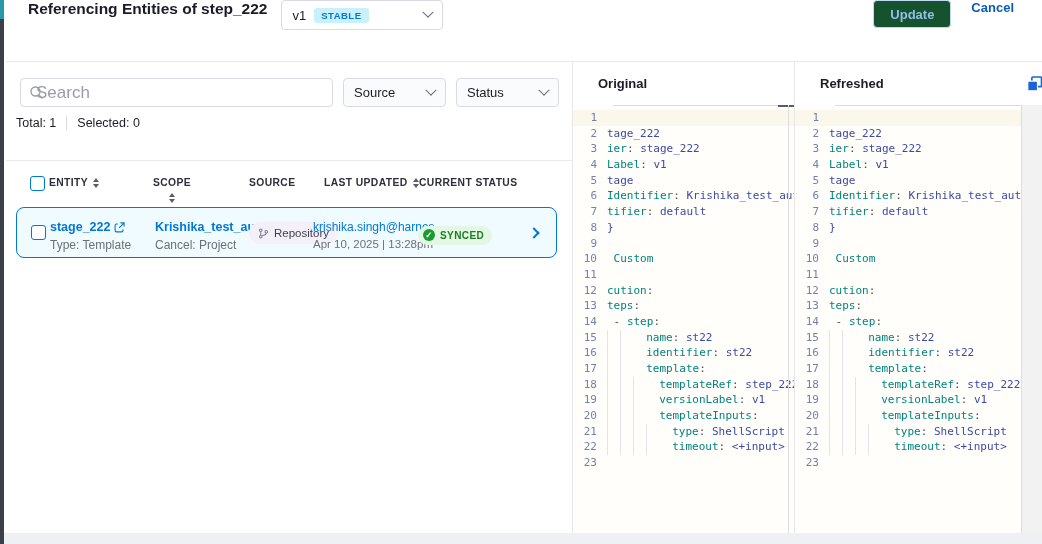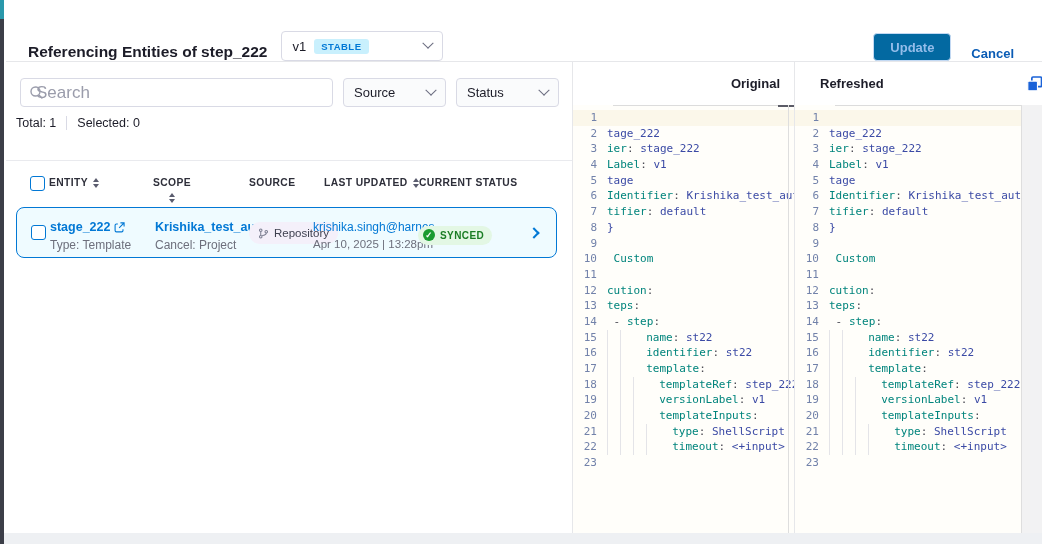--- a/index.html
+++ b/index.html
@@ -8,28 +8,28 @@
 
   
   .edge-left { position:absolute; left:0; top:0; width:4px; height:544px; background:#3c3e48; }
   .edge-teal { position:absolute; left:0; top:0; width:4px; height:19px; background:#2a98ab; }
   .bottom-strip { position:absolute; left:4px; right:0; bottom:0; height:11px; background:#eef0f3; }
 
   
   .modal { position:absolute; left:6px; top:0; width:1036px; height:533px; background:#fff; border-radius:8px 0 0 0; }
 
   
-  .modal-header { height:62px; border-bottom:1px solid #e6e7ea; display:flex; align-items:flex-end; padding:0 28px 0 22px; }
+  .modal-header { height:62px; border-bottom:1px solid #e6e7ea; display:flex; align-items:flex-start; padding:0 28px 0 22px; }
   .modal-title { font-size:15.5px; font-weight:700; color:#1c1c28; }
   .version-select { margin-left:14px; width:162px; height:30px; border:1px solid #d9dae5; border-radius:4px; display:flex; align-items:center; padding:0 10px; cursor:pointer; background:#fff; }
   .version-label { font-size:13px; color:#1c1c28; }
   .stable-badge { margin-left:8px; background:#c9f0fd; color:#0278d5; font-size:9.5px; font-weight:700; letter-spacing:.5px; padding:2px 7px; border-radius:3px; }
   .chev-down { width:8px; height:8px; border-right:1.5px solid #6b6d80; border-bottom:1.5px solid #6b6d80; transform:rotate(45deg) translate(-2px,-2px); margin-left:auto; }
   .spacer { flex:1; }
-  .btn-update { height:28px; padding:0 16px; border:1px solid #c3d9f3; border-radius:4px; background:#0369a1; color:#94bdea; font-size:13px; font-weight:700; cursor:default; }
+  .btn-update { height:28px; padding:0 16px; border:1px solid #c3d9f3; border-radius:4px; background:#14532d; color:#94bdea; font-size:13px; font-weight:700; cursor:default; }
   .btn-cancel { margin-left:20px; background:none; border:none; color:#0a5cb5; font-size:13px; font-weight:700; cursor:pointer; }
 
   .modal-body { position:relative; height:471px; }
 
   
   .left-panel { position:absolute; left:0; top:0; width:567px; height:100%; border-right:1px solid #e6e7ea; }
   .search-box { position:absolute; left:14px; top:16px; width:313px; height:29px; }
   .search-box input { width:100%; height:100%; border:1px solid #d9dae5; border-radius:4px; padding:0 8px 0 15px; font-size:17px; color:#1c1c28; font-family:"Liberation Sans", sans-serif; outline:none; }
   .search-box input::placeholder { color:#9a9cab; }
   .search-icon { position:absolute; left:9px; top:7px; }
@@ -57,21 +57,21 @@
   .repo-badge { display:inline-flex; align-items:center; gap:5px; height:22px; padding:0 9px; border-radius:11px; background:#f4f0fa; font-size:11.5px; color:#3f4150; }
   .synced-badge { display:inline-flex; align-items:center; gap:5px; height:19px; padding:0 8px 0 5px; border-radius:10px; background:#e3f7e4; font-size:10px; font-weight:700; letter-spacing:.4px; color:#1a7d24; }
   .synced-check { width:12px; height:12px; border-radius:50%; background:#1a9b2f; color:#fff; font-size:8.5px; line-height:12px; text-align:center; font-weight:700; }
   .chev-right { position:absolute; right:18px; top:21px; width:8px; height:8px; border-top:2px solid #0278d5; border-right:2px solid #0278d5; transform:rotate(45deg); cursor:pointer; }
 
   
   .diff { position:absolute; left:567px; top:0; right:0; height:100%; display:flex; }
   .panel { position:relative; height:100%; }
   .panel-original { width:222px; border-right:1px solid #e6e7ea; }
   .panel-refreshed { flex:1; }
-  .panel-head { height:43px; display:flex; align-items:center; padding:0 14px 0 25px;justify-content:flex-end; }
+  .panel-head { height:43px; display:flex; align-items:center; padding:0 14px 0 25px; }
   .panel-title { font-size:13px; font-weight:700; color:#1c1c28; }
   .copy-btn { margin-left:auto; background:none; border:none; cursor:pointer; padding:0; line-height:0; }
   .code-wrap { position:relative; height:428px; overflow:hidden; background:#fffefa; padding-top:5px; }
   .htrack { position:absolute; left:40px; right:0; top:0; height:1px; background:#dcdcdc; }
   .hthumb { position:absolute; right:0; top:-2px; width:16px; height:4px; background:#5b5b66; }
   .vtrack { position:absolute; top:0; bottom:0; width:1px; background:#dedede; }
   .vtrack-orig { right:5px; }
   .gray-gutter { position:absolute; right:0; top:0; bottom:0; width:37px; background:#f2f2f3; border-left:1px solid #dedede; }
   .code-line { display:flex; height:15.7px; line-height:15.7px; font-family:"DejaVu Sans Mono", monospace; font-size:11px; white-space:pre; }
   .code-line:first-child { background:#fbf7ea; }

